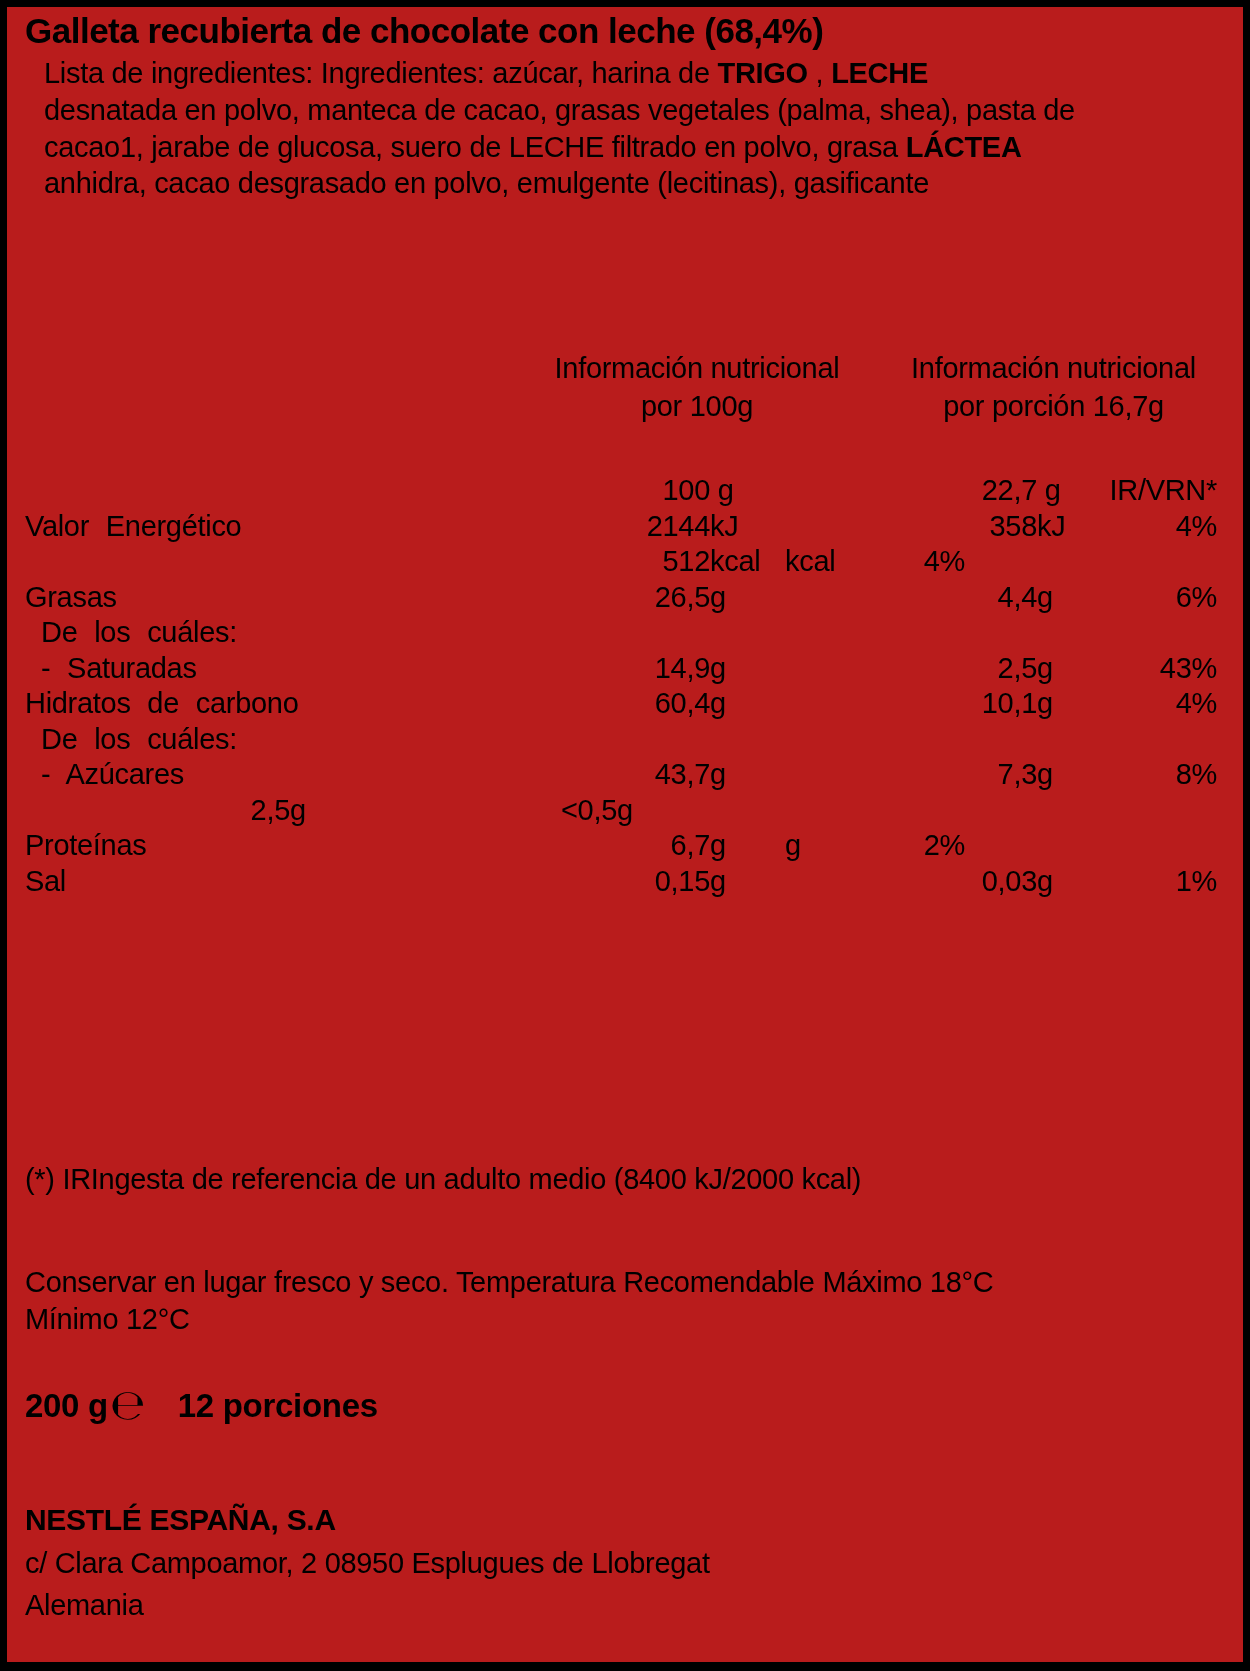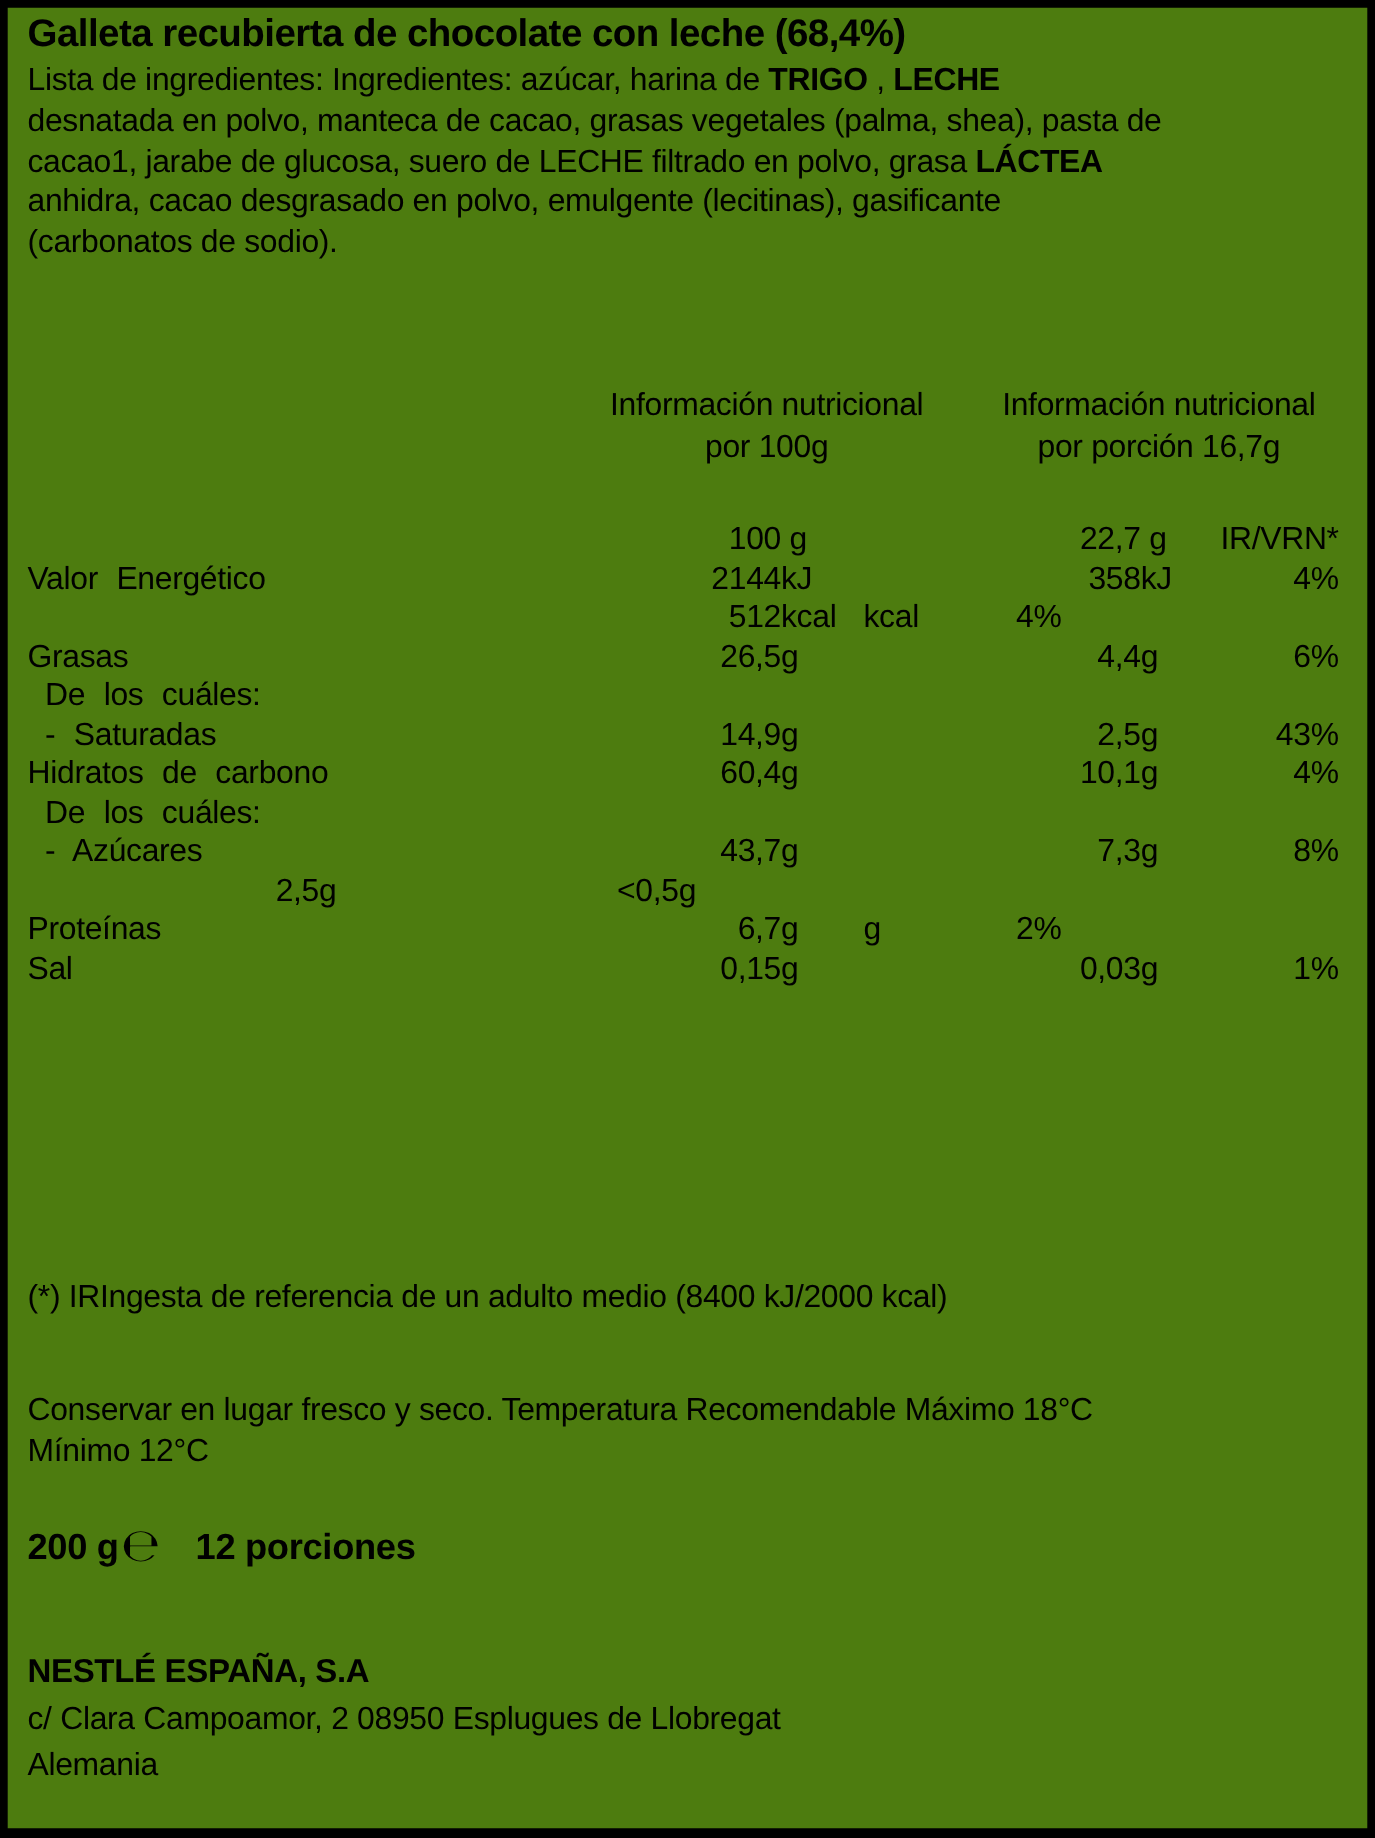--- a/index.html
+++ b/index.html
@@ -1,40 +1,40 @@
 <!DOCTYPE html>
 <html><head>
 <meta charset="utf-8">
 <style>
   html,body { margin:0; padding:0; background:#888; }
   .page {
     position:relative;
     width:1250px; height:1671px;
-    background:#4d7c0f;
+    background:#b91c1c;
     border:7px solid #000;
     border-bottom-width:9px;
     box-sizing:border-box;
     font-family:"Liberation Sans", sans-serif;
     color:#000;
     letter-spacing:-0.3px;
     overflow:hidden;
   }
   .abs { position:absolute; }
 
   
   .title {
     left:18px; top:4px; width:1200px;
     font-size:35px; font-weight:bold;
     letter-spacing:-0.5px;
     white-space:nowrap;
   }
 
   
   .ing { left:18px; top:48px; width:1200px; font-size:29px; }
-  .ing-line { height:36.8px; line-height:36.8px; white-space:nowrap; }
+  .ing-line { height:36.8px; line-height:36.8px; white-space:nowrap;margin-left:19px; }
   .ing-line span { white-space:pre; }
   .b { font-weight:bold; }
 
   
   .nut-head { font-size:29px; line-height:37.5px; text-align:center; top:343px; }
   .nut-head-1 { left:525px; width:330px; }
   .nut-head-2 { left:884px; width:325px; }
 
   
   .ntable { left:18px; top:466px; width:1192px; font-size:29px; }
@@ -74,21 +74,20 @@
 
 <div class="page">
 
   <div class="abs title">Galleta recubierta de chocolate con leche (68,4%)</div>
 
   <div class="abs ing">
     <div class="ing-line"><span>Lista de ingredientes: Ingredientes: azúcar, harina de </span><span class="b">TRIGO</span><span> , </span><span class="b">LECHE</span></div>
     <div class="ing-line"><span>desnatada en polvo, manteca de cacao, grasas vegetales (palma, shea), pasta de</span></div>
     <div class="ing-line"><span>cacao1, jarabe de glucosa, suero de LECHE filtrado en polvo, grasa </span><span class="b">LÁCTEA</span></div>
     <div class="ing-line"><span>anhidra, cacao desgrasado en polvo, emulgente (lecitinas), gasificante</span></div>
-    <div class="ing-line"><span>(carbonatos de sodio).</span></div>
   </div>
 
   <div class="abs nut-head nut-head-1">
     <div>Información nutricional</div>
     <div>por 100g</div>
   </div>
   <div class="abs nut-head nut-head-2">
     <div>Información nutricional</div>
     <div>por porción 16,7g</div>
   </div>

